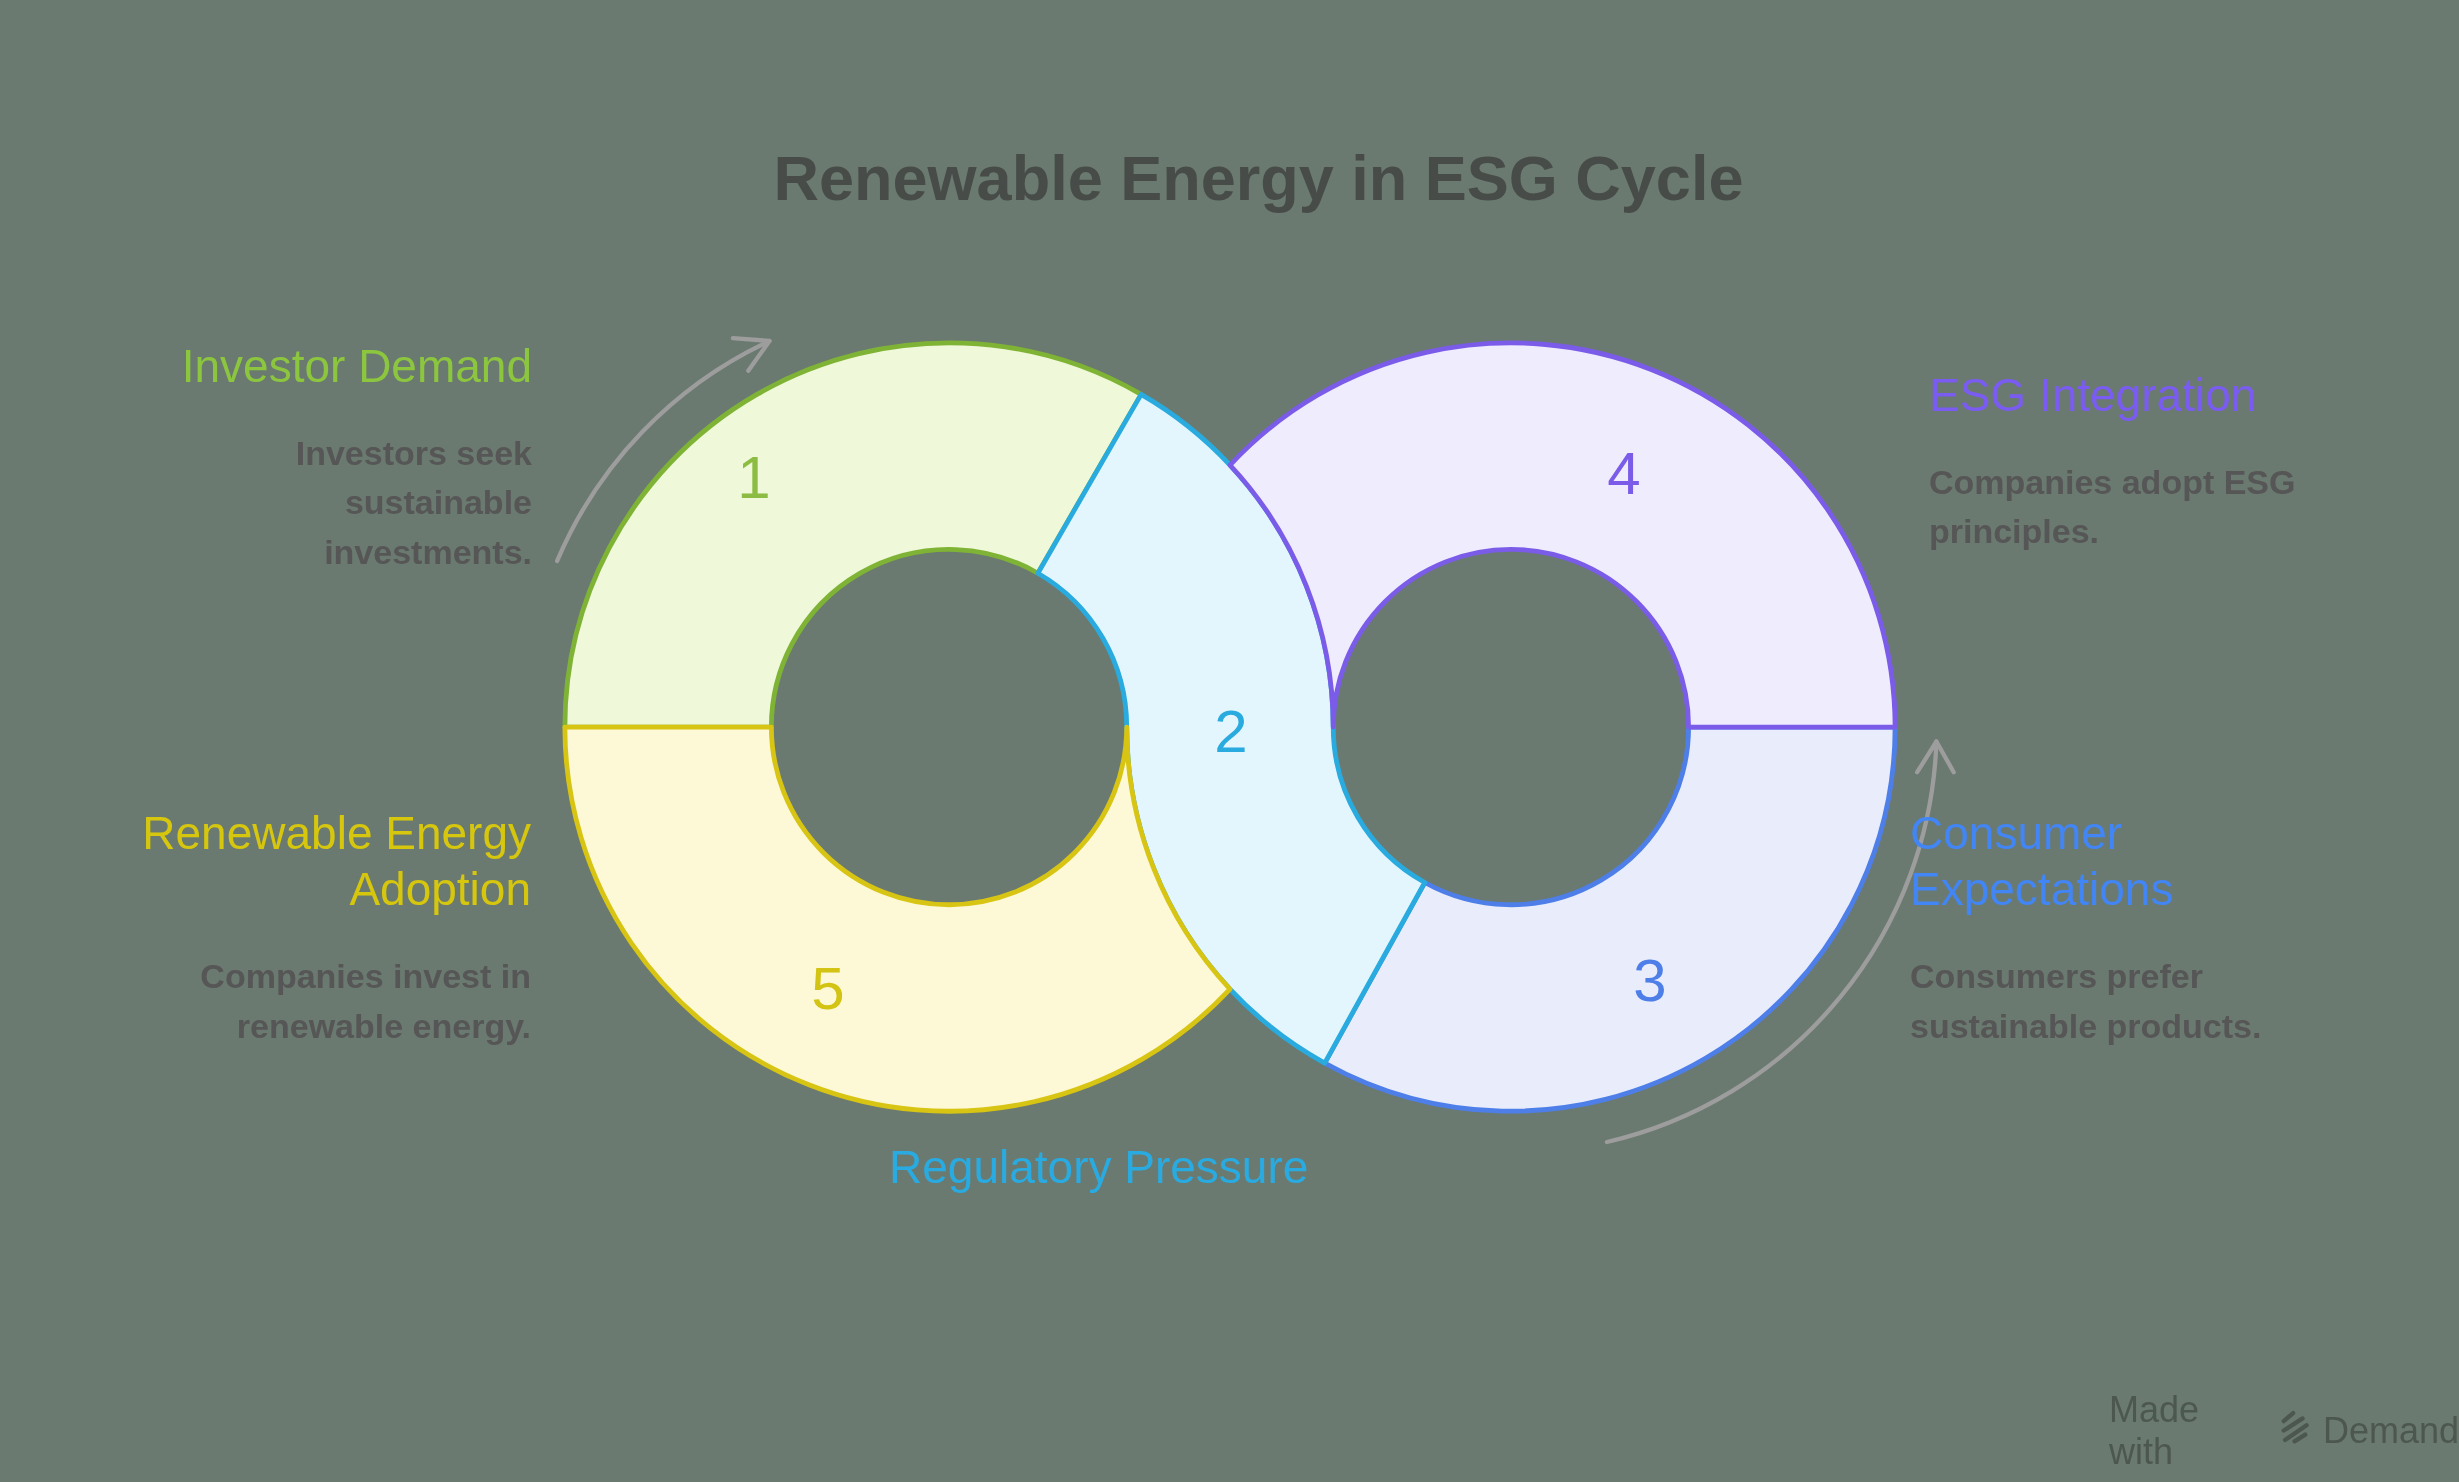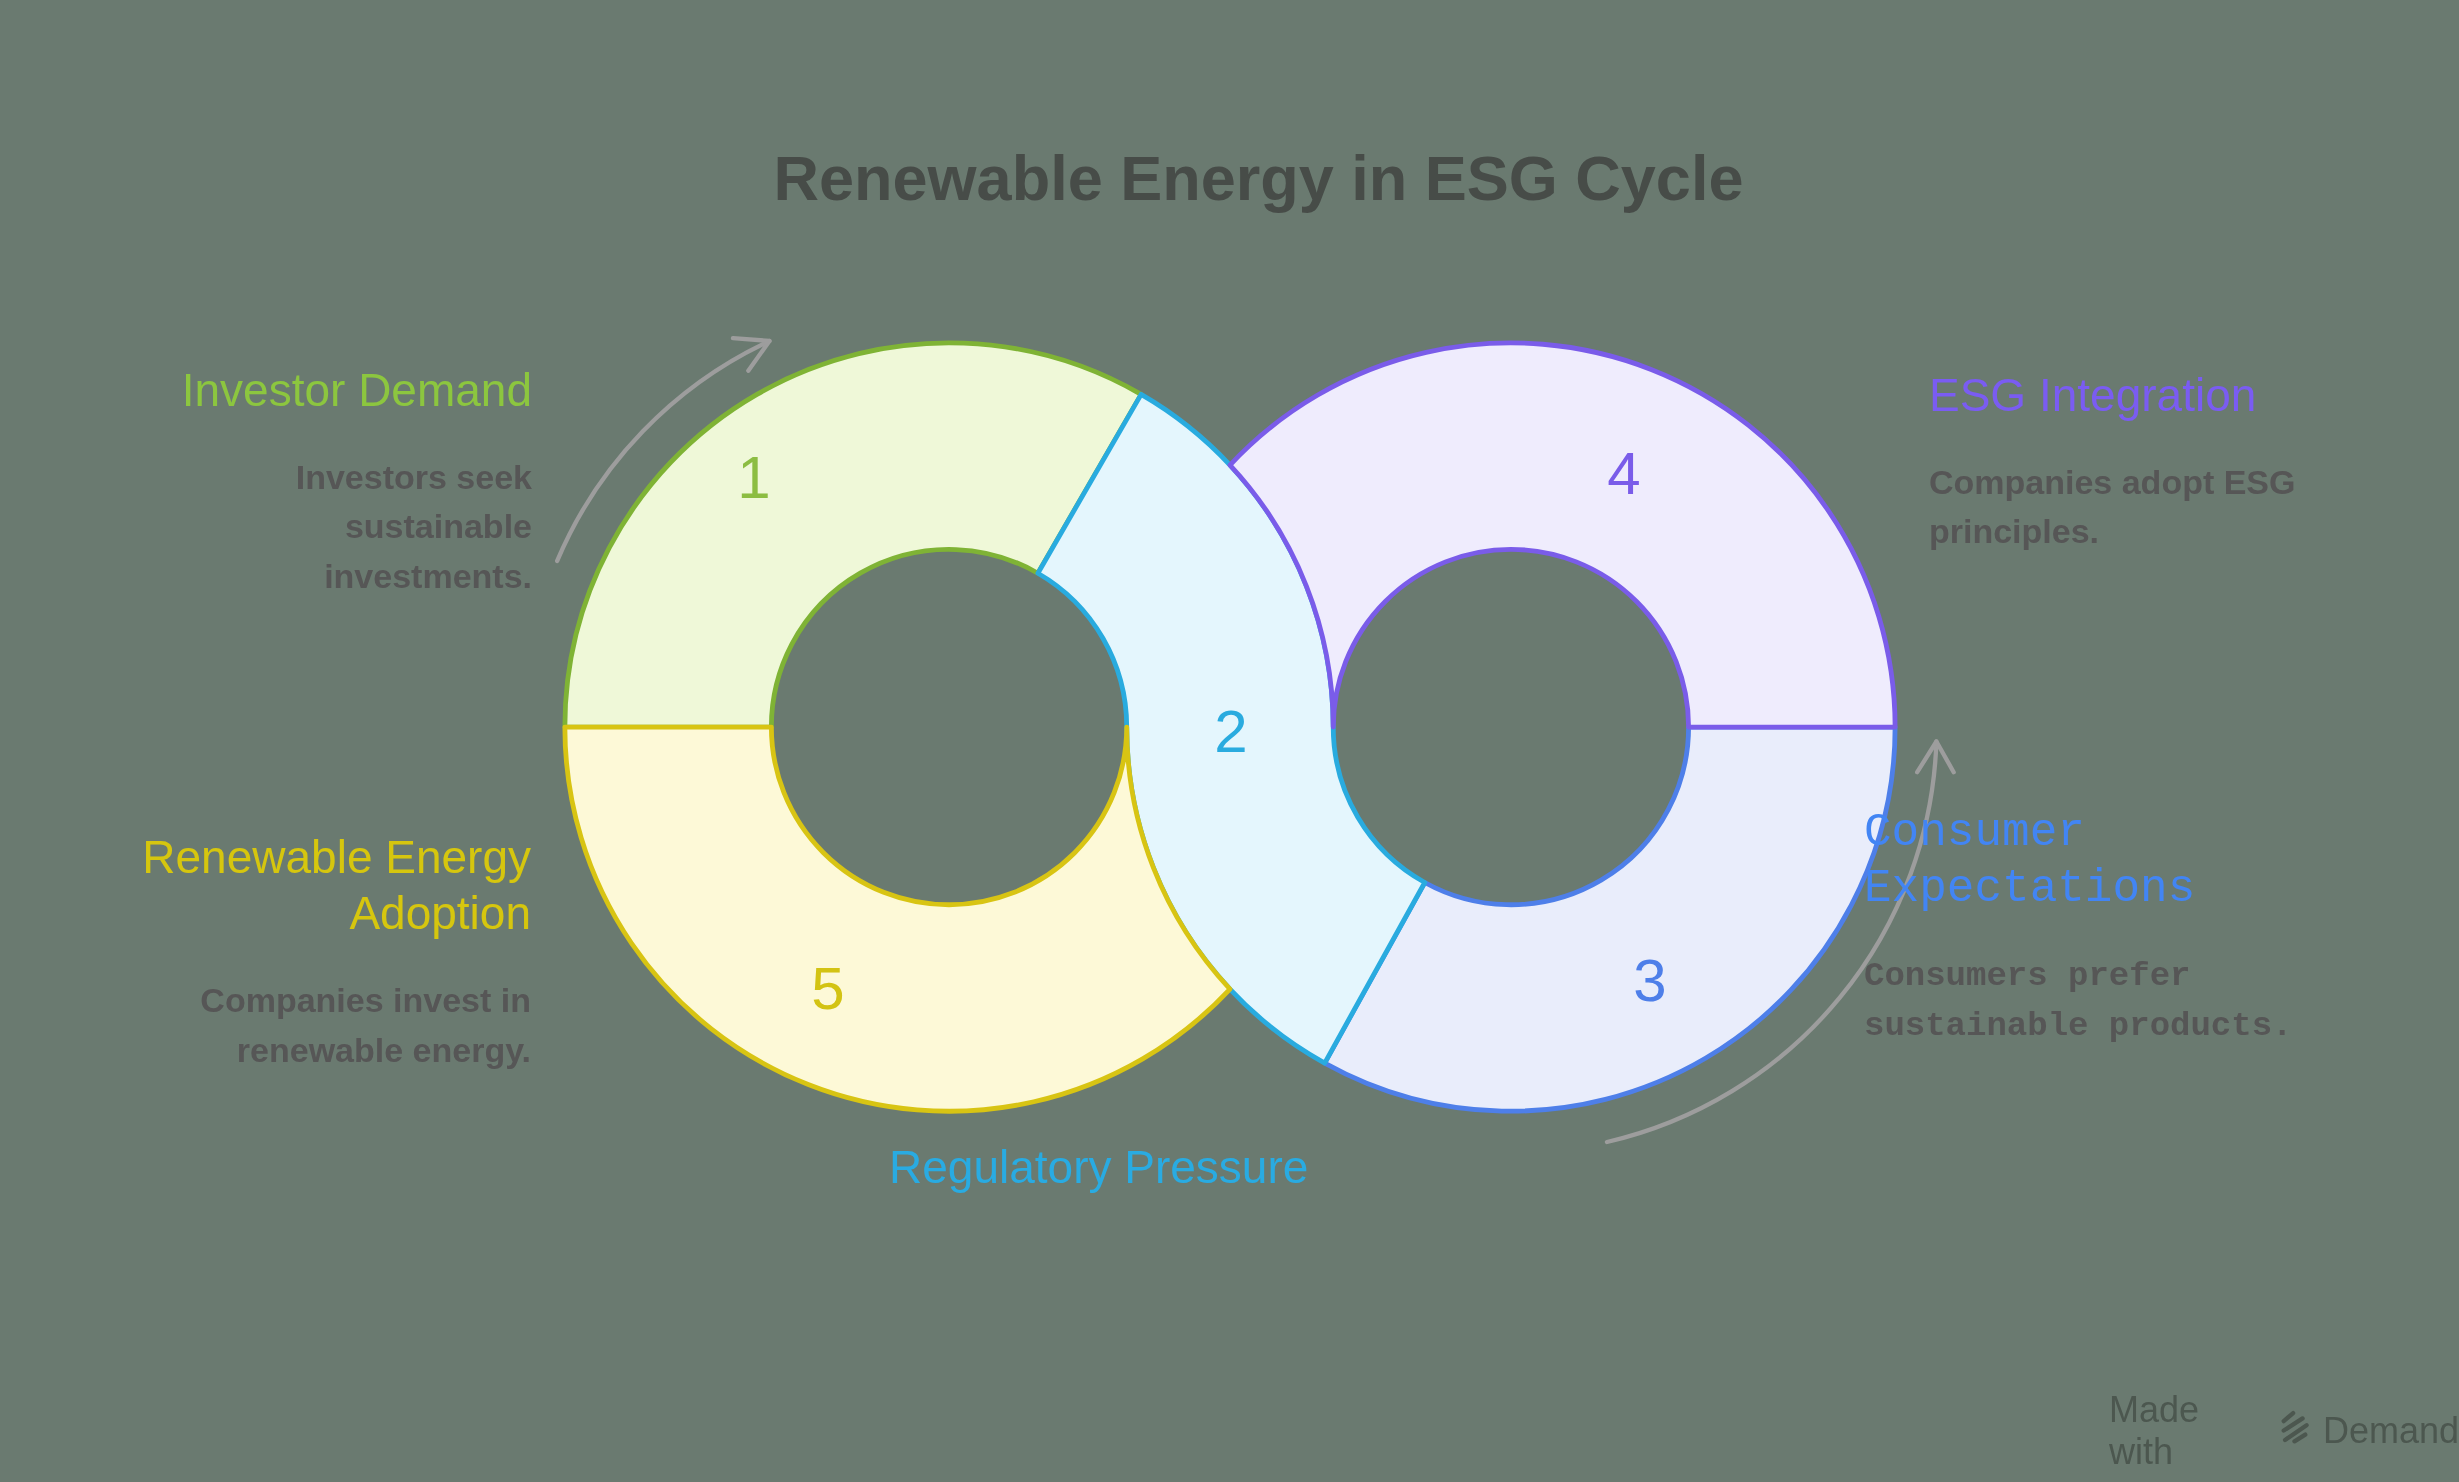--- a/index.html
+++ b/index.html
@@ -1,21 +1,21 @@
 <!DOCTYPE html>
 <html><head>
 <meta charset="utf-8">
 <style>
   html,body{margin:0;padding:0;}
   body{font-family:"Liberation Sans", sans-serif;}
   .canvas{position:relative;width:2459px;height:1482px;overflow:hidden;}
   .page-title{position:absolute;left:0;top:142px;width:2459px;text-align:center;
     font-size:63px;font-weight:700;letter-spacing:0px;padding-left:29px;}
   .label-block{position:absolute;}
-  .label-block.align-right{text-align:right;margin-top:24px;}
+  .label-block.align-right{text-align:right;}
   .label-block.align-left{text-align:left;}
   .label-block.align-center{text-align:left;}
   .label-heading{font-size:46px;font-weight:400;line-height:1.22;white-space:pre-line;}
   .label-desc{font-size:34px;font-weight:700;line-height:1.45;white-space:pre-line;margin-top:35px;}
   .digit{position:absolute;font-size:60px;font-weight:400;transform:translate(-50%,-50%);}
   .loop-svg{position:absolute;left:0;top:0;}
   .watermark{position:absolute;left:2109px;top:1389px;display:flex;align-items:center;gap:11.5px;
     font-size:36px;opacity:0.85;}
   .watermark .wm-text{font-weight:400;}
   .wm-icon{display:inline-block;}
@@ -66,21 +66,21 @@
     <div class="label-desc" style="color: rgb(86, 86, 86);">Companies invest in
 renewable energy.</div>
   </div>
 
   <div class="label-block align-left" style="left:1929px;top:367px;width:461px;">
     <div class="label-heading" style="color: rgb(122, 92, 242);">ESG Integration</div>
     <div class="label-desc" style="color: rgb(86, 86, 86);">Companies adopt ESG
 principles.</div>
   </div>
 
-  <div class="label-block align-left" style="left:1864px;top:805px;width:461px;font-family:Liberation Mono, monospace;">
+  <div class="label-block align-left" style="left:1910px;top:805px;width:461px;">
     <div class="label-heading" style="color: rgb(66, 133, 244);">Consumer
 Expectations</div>
     <div class="label-desc" style="color: rgb(86, 86, 86);">Consumers prefer
 sustainable products.</div>
   </div>
 
   <div class="label-block align-center" style="left:889px;top:1139px;width:615px;">
     <div class="label-heading" style="color: rgb(41, 171, 226);">Regulatory Pressure</div>
   </div>
 

